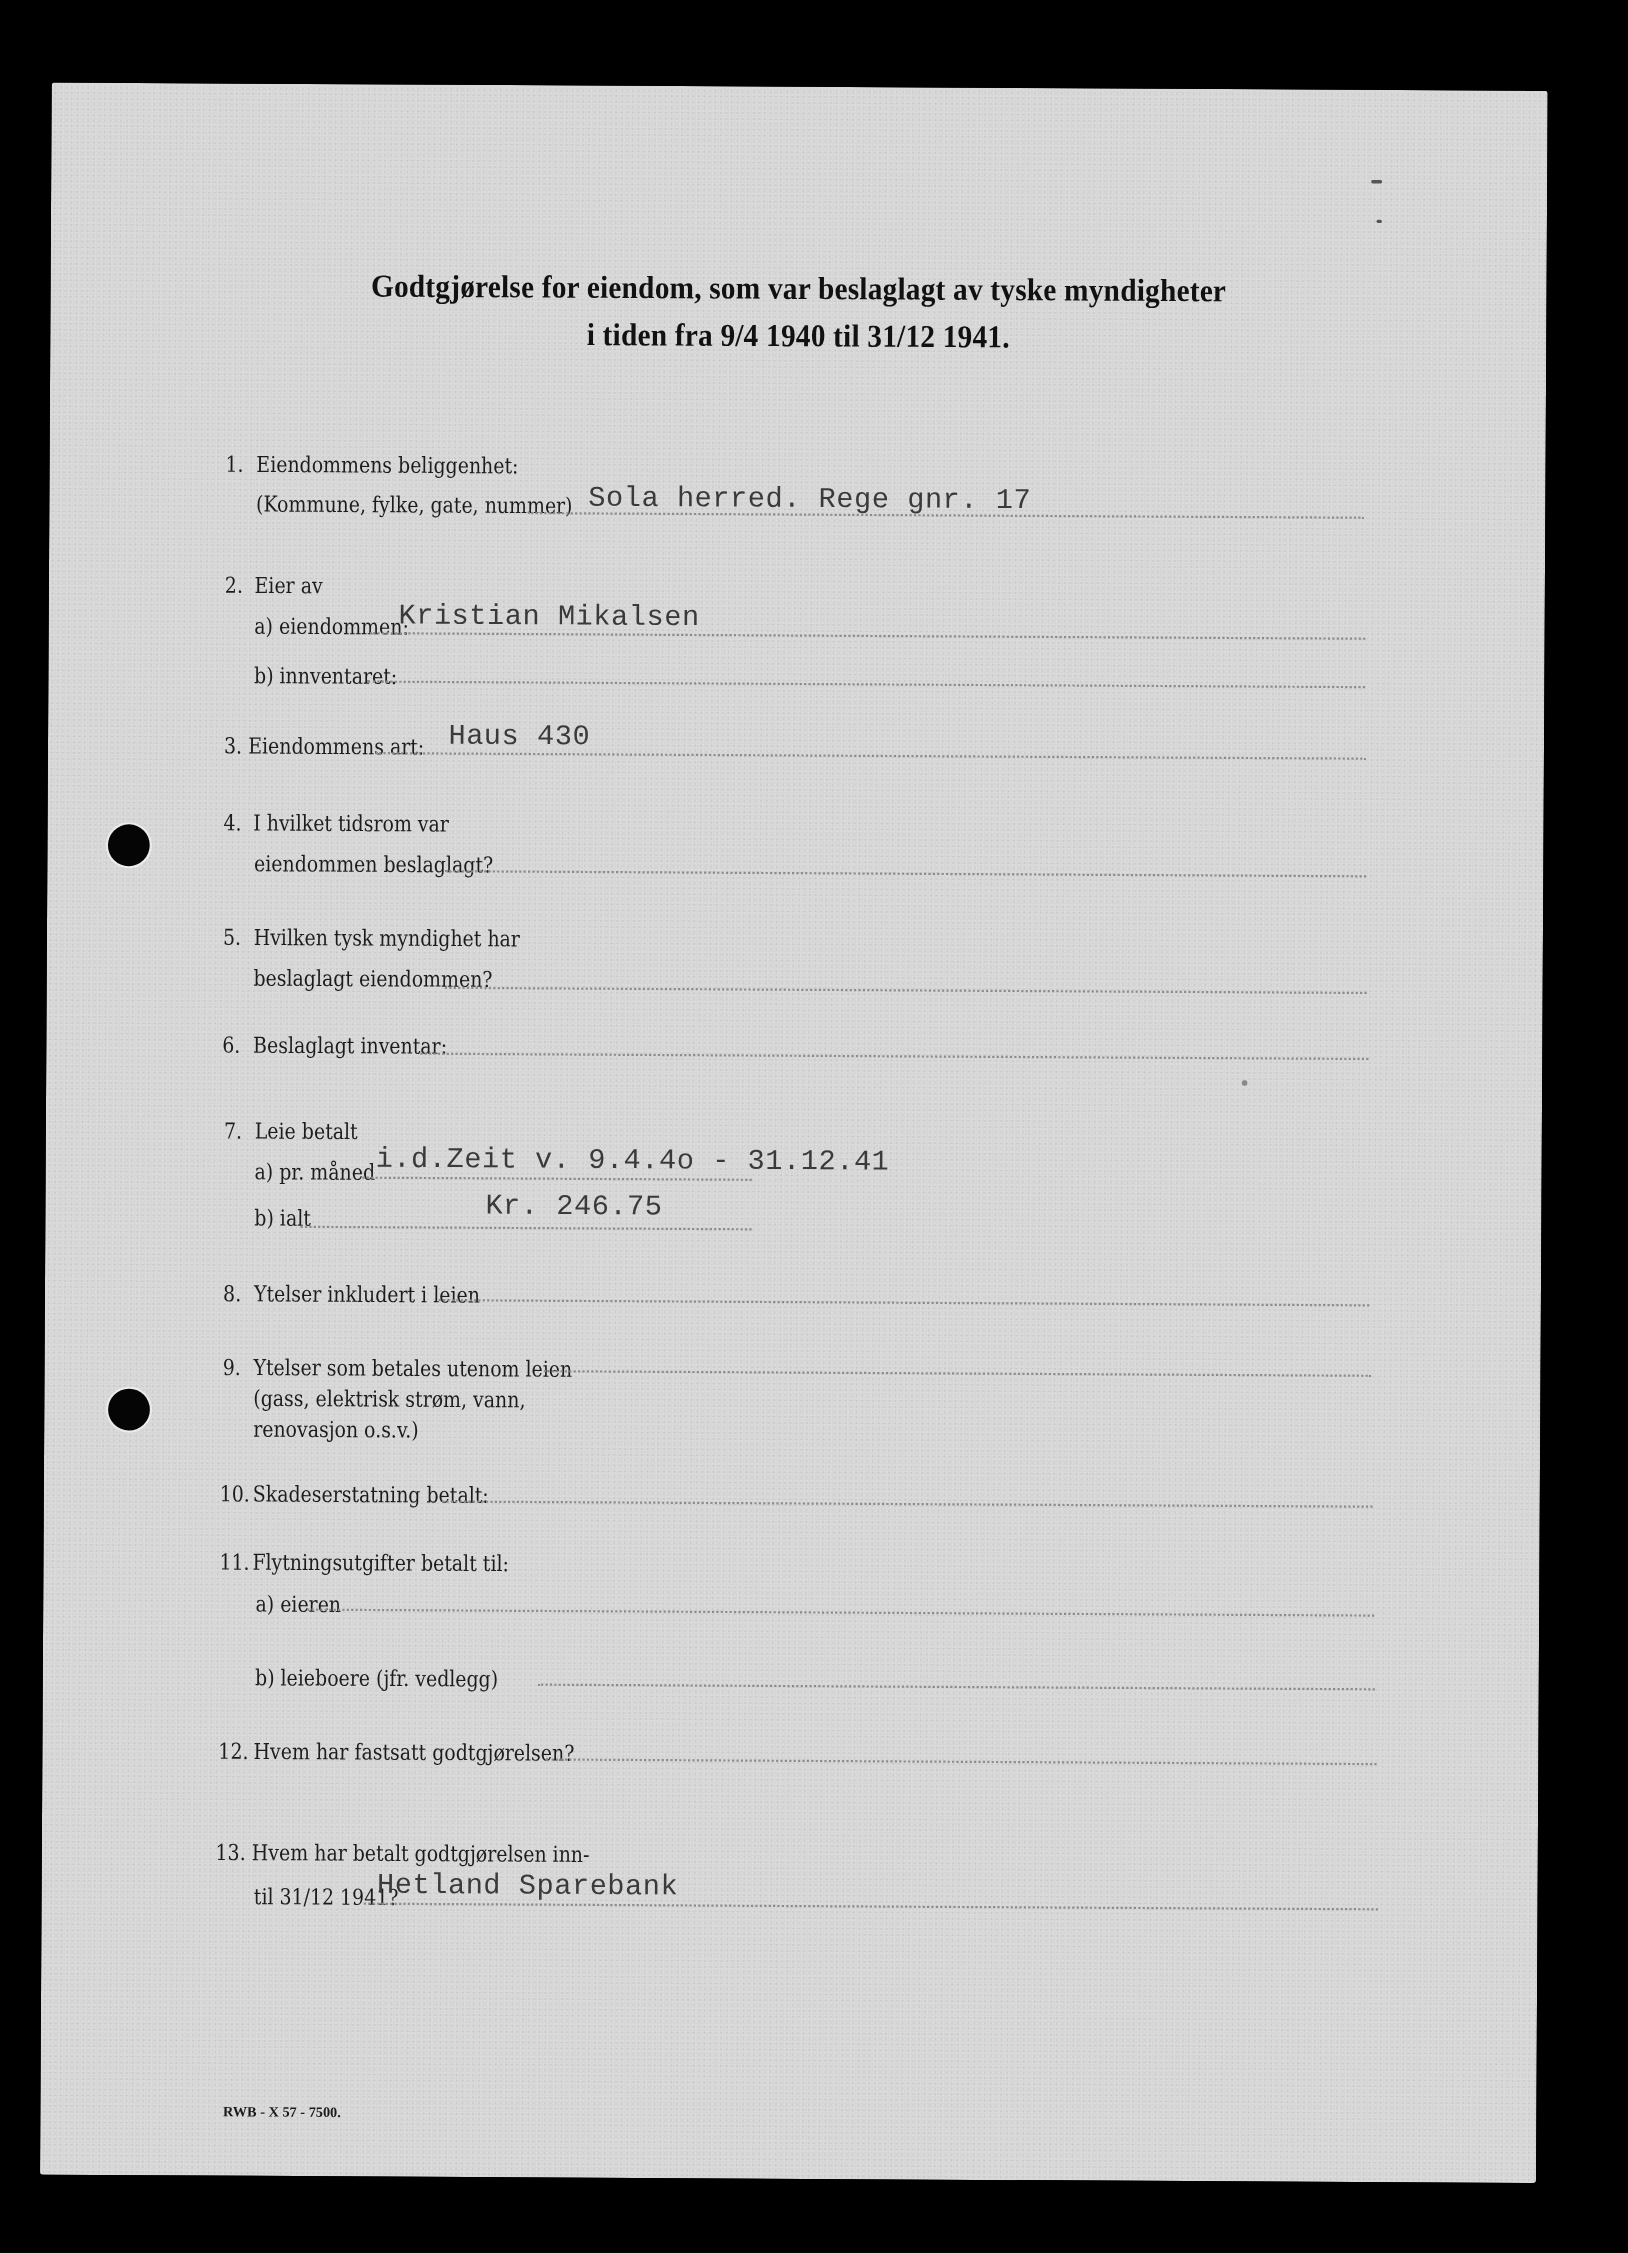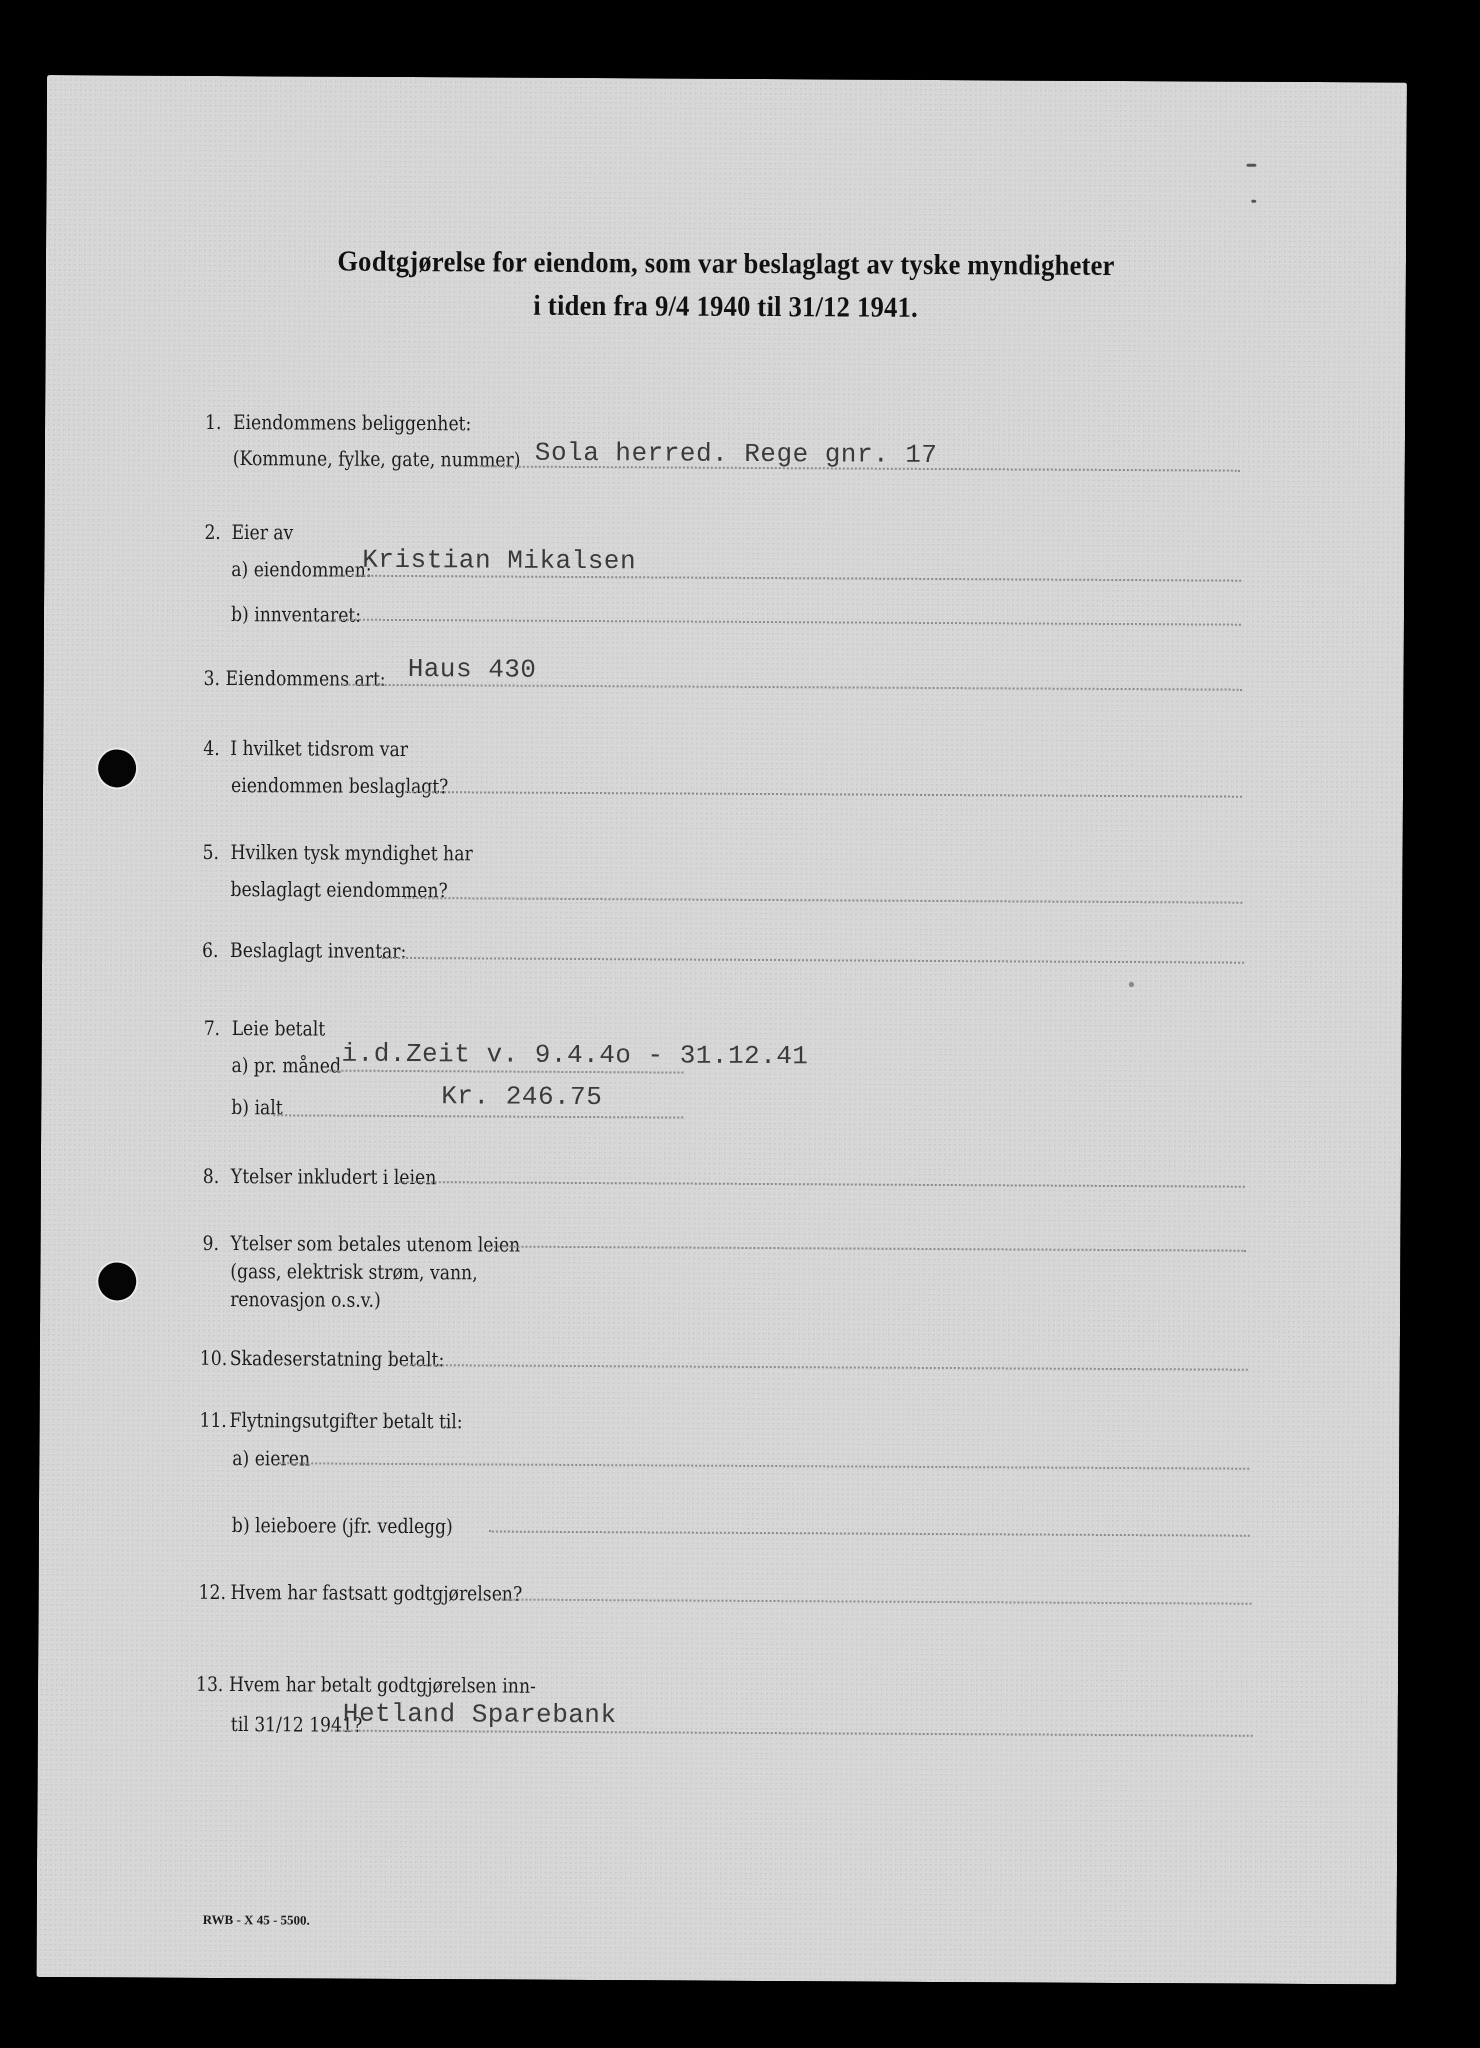--- a/index.html
+++ b/index.html
@@ -166,14 +166,14 @@
   <div class="lbl" style="left:160px; top:1504px;">12.</div>
   <div class="lbl" style="left:192px; top:1504px;">Hvem har fastsatt godtgjørelsen?</div>
   <div class="dots" style="left:458px; width:755px; top:1521px;"></div>
 
   <div class="lbl" style="left:158px; top:1596px;">13.</div>
   <div class="lbl" style="left:191px; top:1596px;">Hvem har betalt godtgjørelsen inn-</div>
   <div class="lbl" style="left:193px; top:1636px;">til 31/12 1941?</div>
   <div class="dots" style="left:293px; width:922px; top:1653px;"></div>
   <div class="typed" style="left:305px; top:1622px;">Hetland Sparebank</div>
 
-  <div class="footer" style="left:166px; top:1836px;">RWB - X 45 - 5500.</div>
+  <div class="footer" style="left:166px; top:1836px;">RWB - X 57 - 7500.</div>
 </div>
 
 </body></html>

